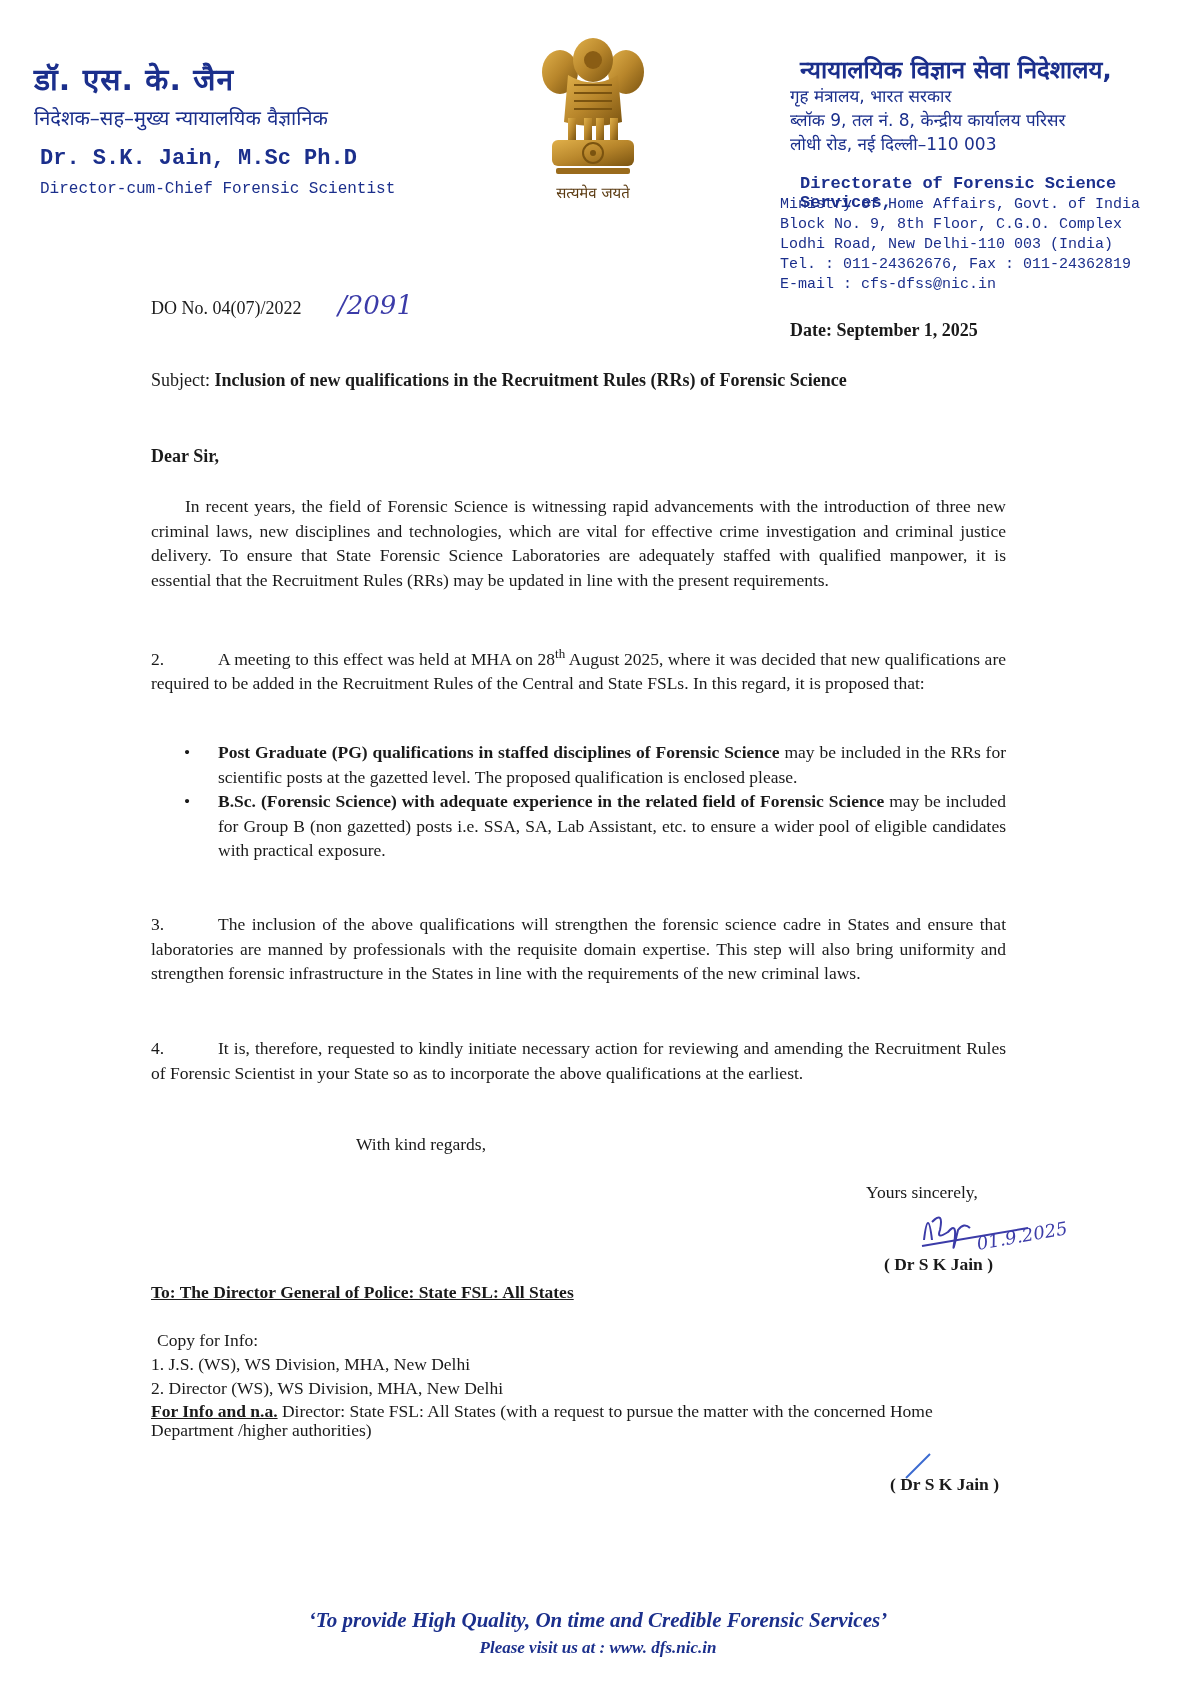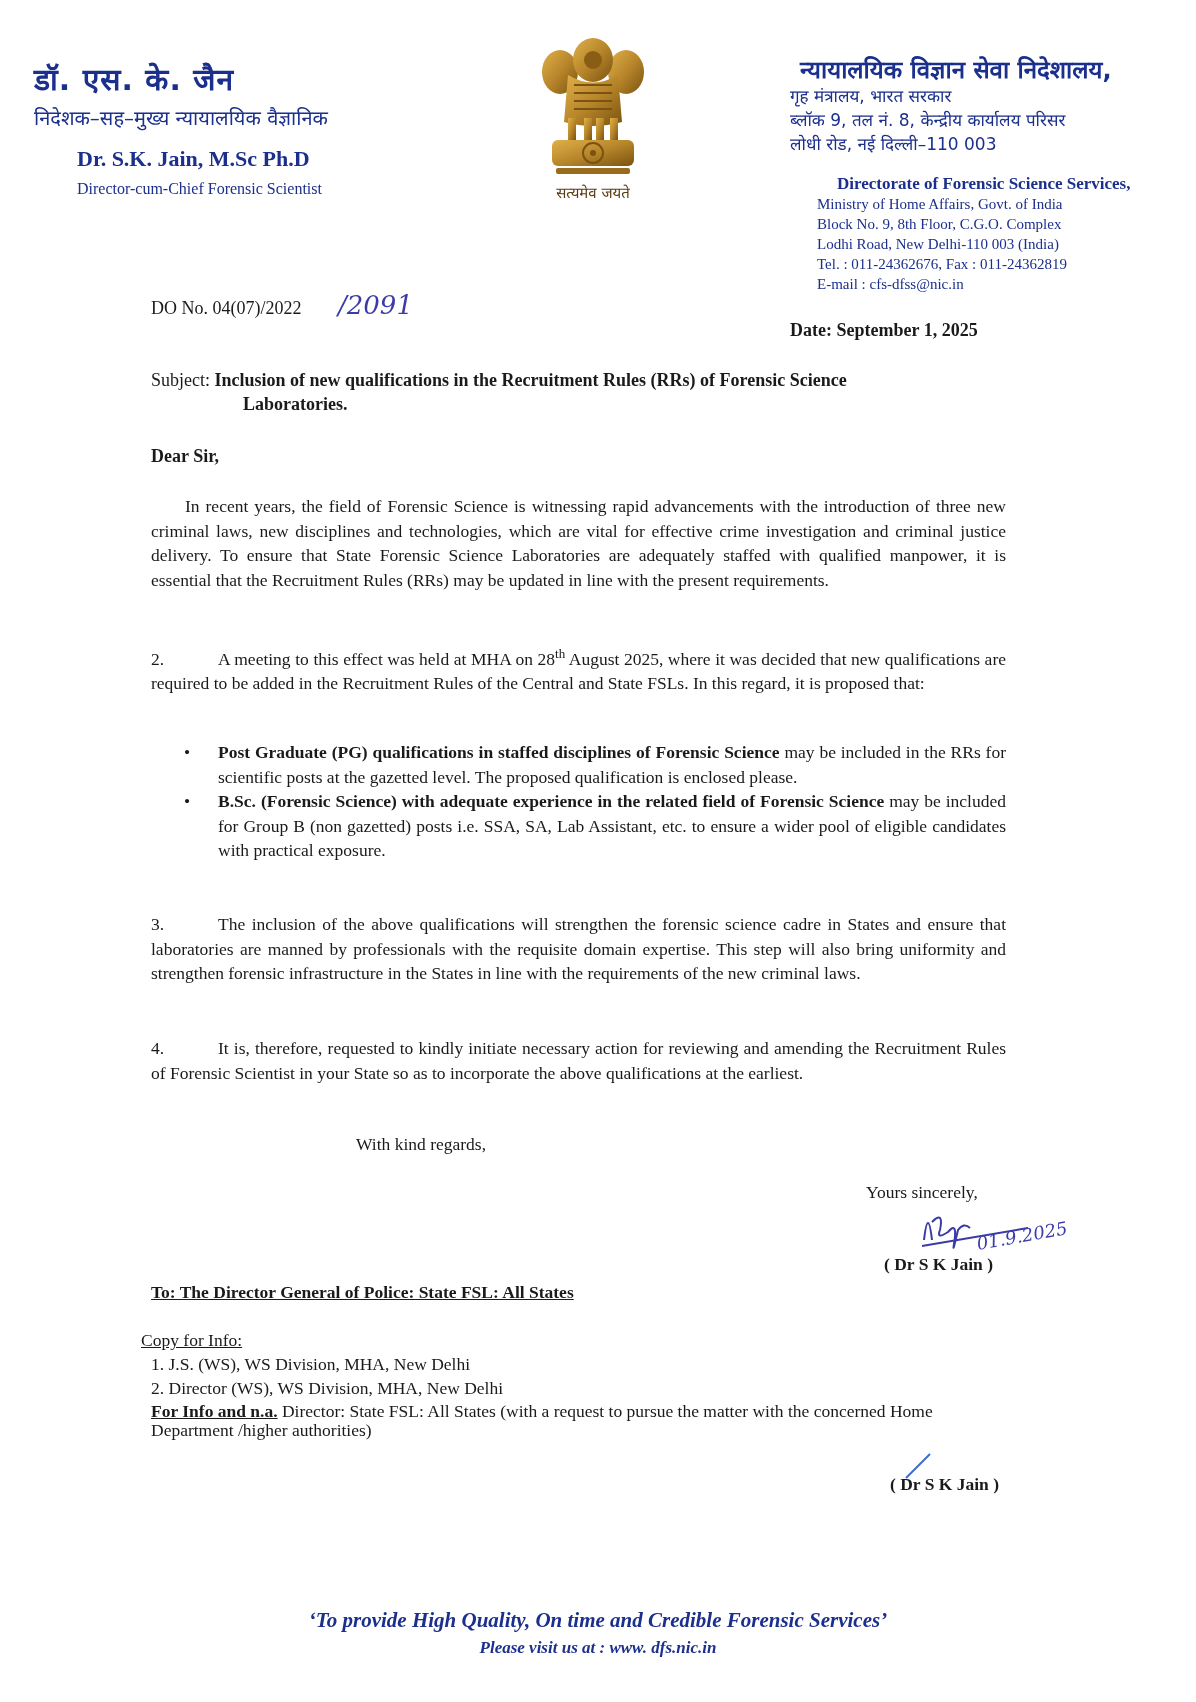--- a/index.html
+++ b/index.html
@@ -1,19 +1,19 @@
 <!DOCTYPE html>
 <html><head>
 <meta charset="utf-8">
 <style>
   html, body { margin: 0; padding: 0; background: #ffffff; }
   body { width: 1196px; height: 1702px; position: relative; overflow: hidden; color: #1a1a1a; }
   .abs { position: absolute; }
   .blue { color: #1b2f8c; }
-  .sans { font-family: Liberation Serif, serif; margin-left: 37px; }
+  .sans { font-family: Liberation Mono, monospace; }
   .serif { font-family: "Liberation Serif", "DejaVu Serif", serif; }
 
   
   #hi-name { left: 34px; top: 58px; font-size: 30px; font-weight: bold; font-family: "DejaVu Sans", sans-serif; letter-spacing: 1px; }
   #hi-title { left: 34px; top: 104px; font-size: 20px; font-family: "DejaVu Sans", sans-serif; }
   #en-name { left: 40px; top: 146px; font-size: 22px; font-weight: bold; }
   #en-title { left: 40px; top: 180px; font-size: 16px; }
 
   
   #emblem { left: 538px; top: 30px; width: 110px; height: 150px; }
@@ -47,21 +47,21 @@
   #bullets li b { font-weight: bold; }
   #p3 { top: 912px; }
   #p4 { top: 1036px; }
 
   #regards { left: 356px; top: 1134px; }
   #yours { left: 866px; top: 1182px; }
   #signature { left: 918px; top: 1200px; width: 180px; height: 60px; }
   #sig-name { left: 884px; top: 1254px; font-weight: bold; }
 
   #to-line { left: 151px; top: 1282px; font-weight: bold; text-decoration: underline; }
-  #copy-head { left: 141px; top: 1330px; text-decoration: underline; }
+  #copy-head { left: 157px; top: 1330px; }
   #copy-1 { left: 151px; top: 1354px; }
   #copy-2 { left: 151px; top: 1378px; }
   #copy-3 { left: 151px; top: 1402px; width: 860px; line-height: 19px; }
   #copy-3 u { font-weight: bold; }
   #sig-name-2 { left: 890px; top: 1474px; font-weight: bold; }
   #tick-mark { left: 904px; top: 1452px; width: 30px; height: 28px; }
 
   
   #footer-motto { left: 0; top: 1608px; width: 1196px; text-align: center; font-size: 21px; font-weight: bold; font-style: italic; }
   #footer-site { left: 0; top: 1638px; width: 1196px; text-align: center; font-size: 17px; font-weight: bold; font-style: italic; }
@@ -117,21 +117,20 @@
 <div class="abs blue sans r-en-line" style="top:256px">Tel. : 011-24362676, Fax : 011-24362819</div>
 <div class="abs blue sans r-en-line" style="top:276px">E-mail : cfs-dfss@nic.in</div>
 
 <div class="abs body-txt" id="do-no">DO No. 04(07)/2022</div>
 <div class="abs" id="do-hand">/2091</div>
 <div class="abs body-txt" id="date">Date: September 1, 2025</div>
 
 <div class="abs body-txt" id="subject">
   <span class="lbl">Subject:</span>
   <span>Inclusion of new qualifications in the Recruitment Rules (RRs) of Forensic Science</span>
-  <span class="indent">Laboratories.</span>
 </div>
 
 <div class="abs body-txt" id="salutation">Dear Sir,</div>
 
 <div class="abs body-txt para first-indent" id="p1">In recent years, the field of Forensic Science is witnessing rapid advancements with the introduction of three new criminal laws, new disciplines and technologies, which are vital for effective crime investigation and criminal justice delivery. To ensure that State Forensic Science Laboratories are adequately staffed with qualified manpower, it is essential that the Recruitment Rules (RRs) may be updated in line with the present requirements.</div>
 
 <div class="abs body-txt para" id="p2">
   <span class="num">2.</span><span>A meeting to this effect was held at MHA on 28</span><sup style="font-size:13px">th</sup><span> August 2025, where it was decided that new qualifications are required to be added in the Recruitment Rules of the Central and State FSLs.  In this regard, it is proposed that:</span>
 </div>
 

